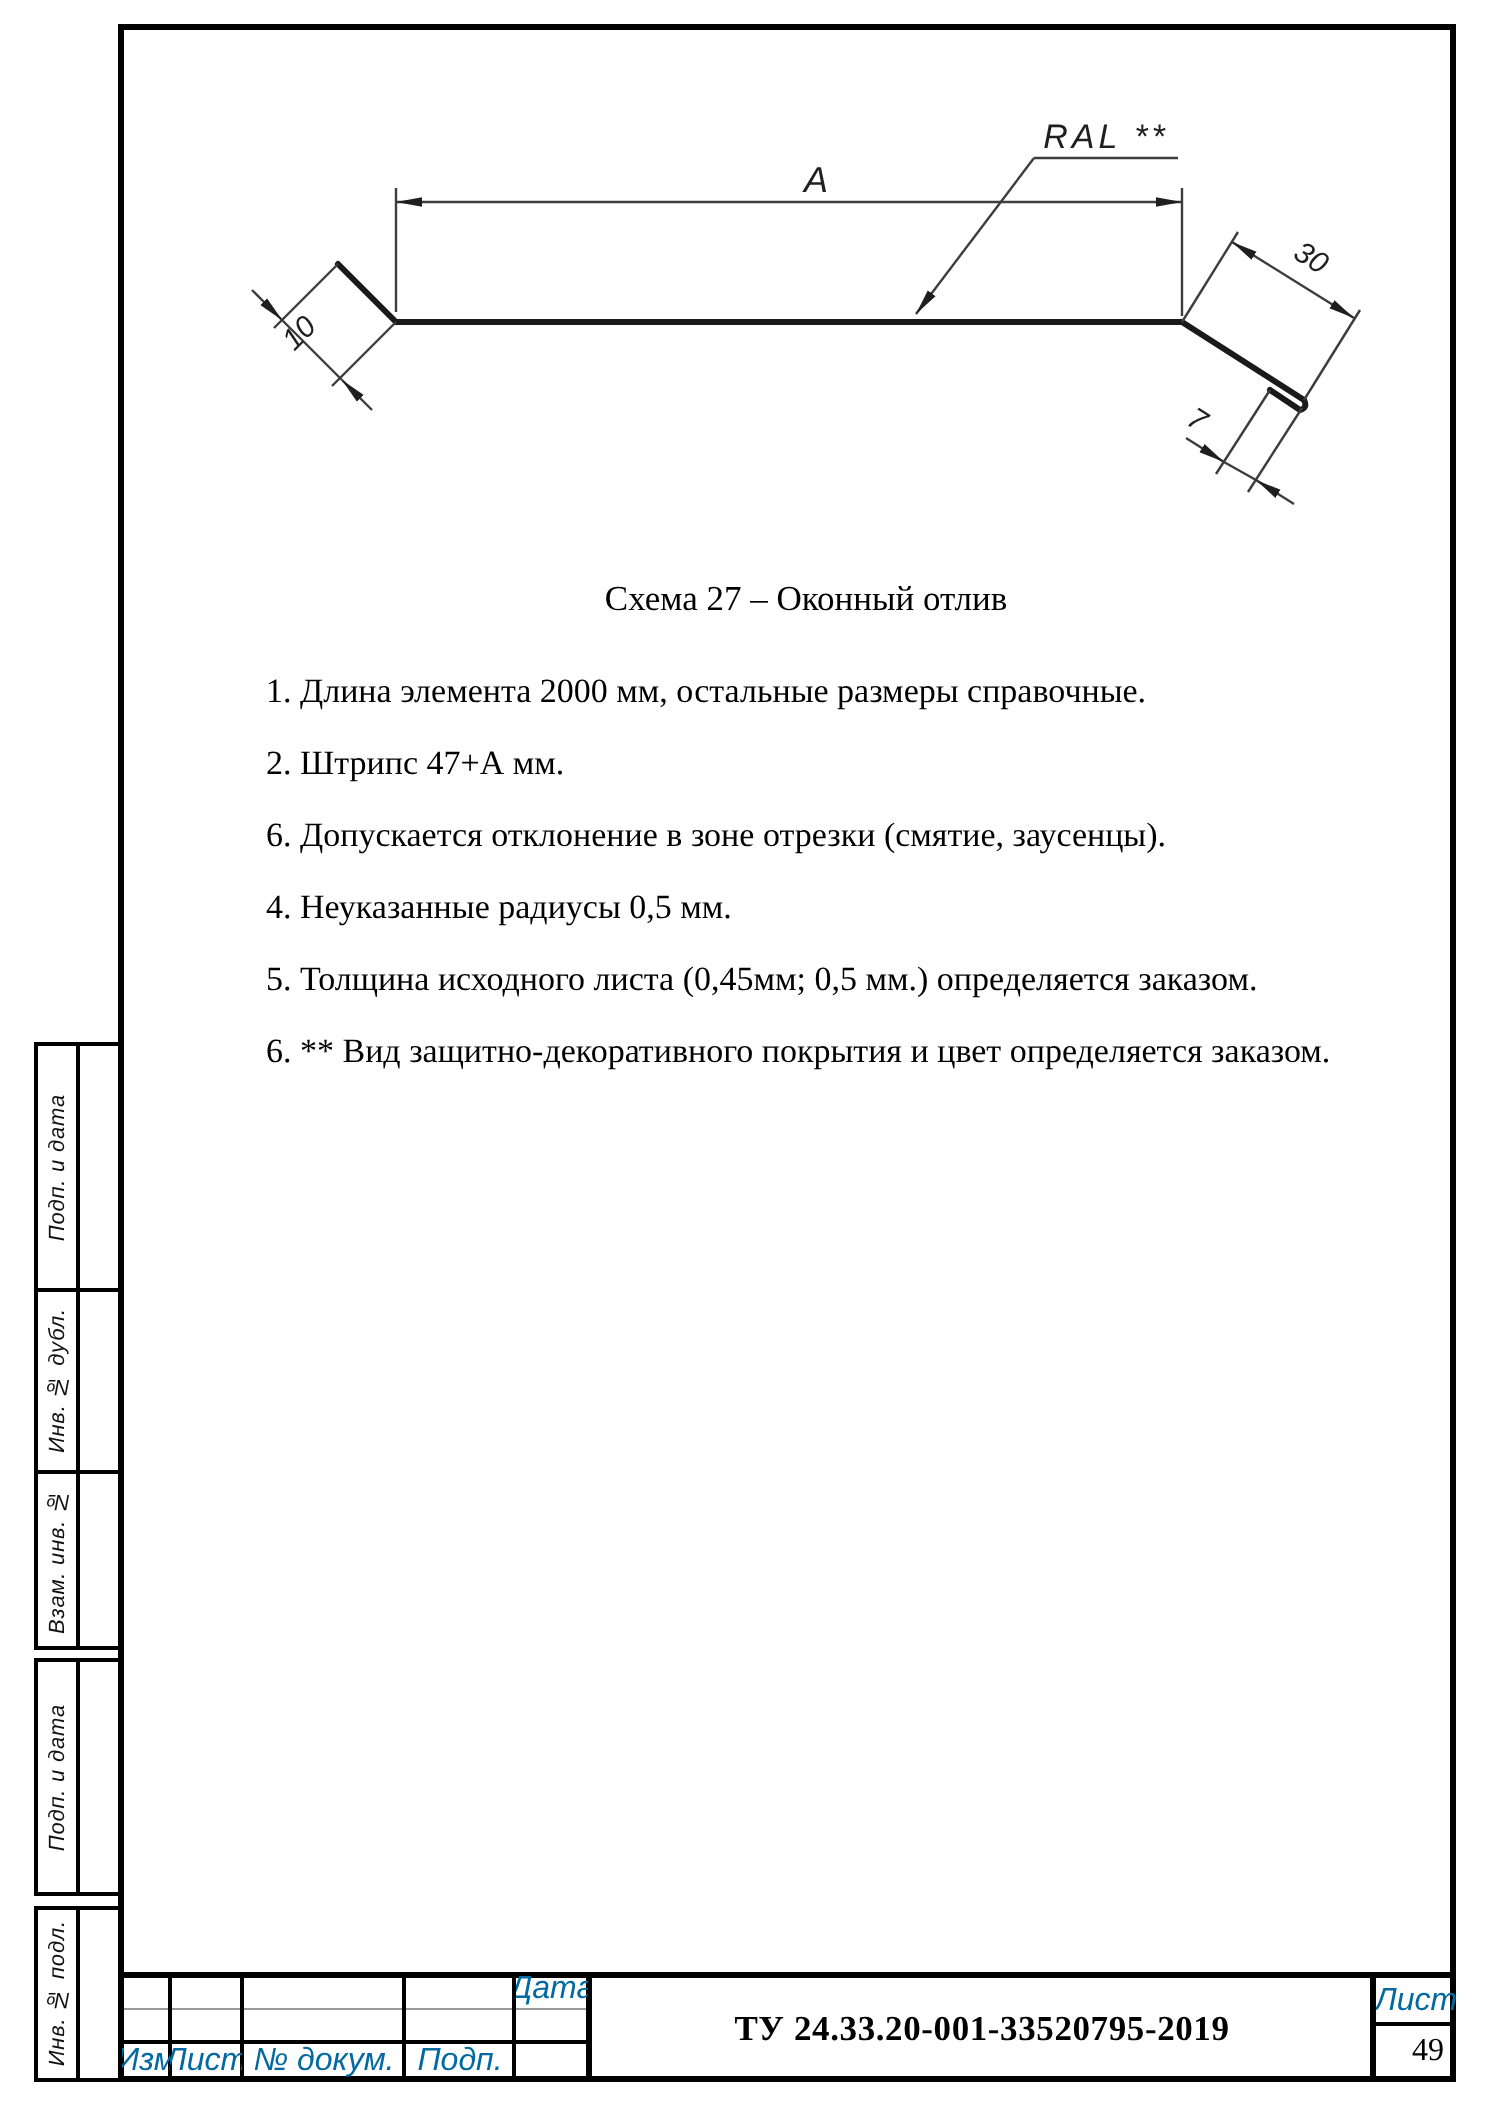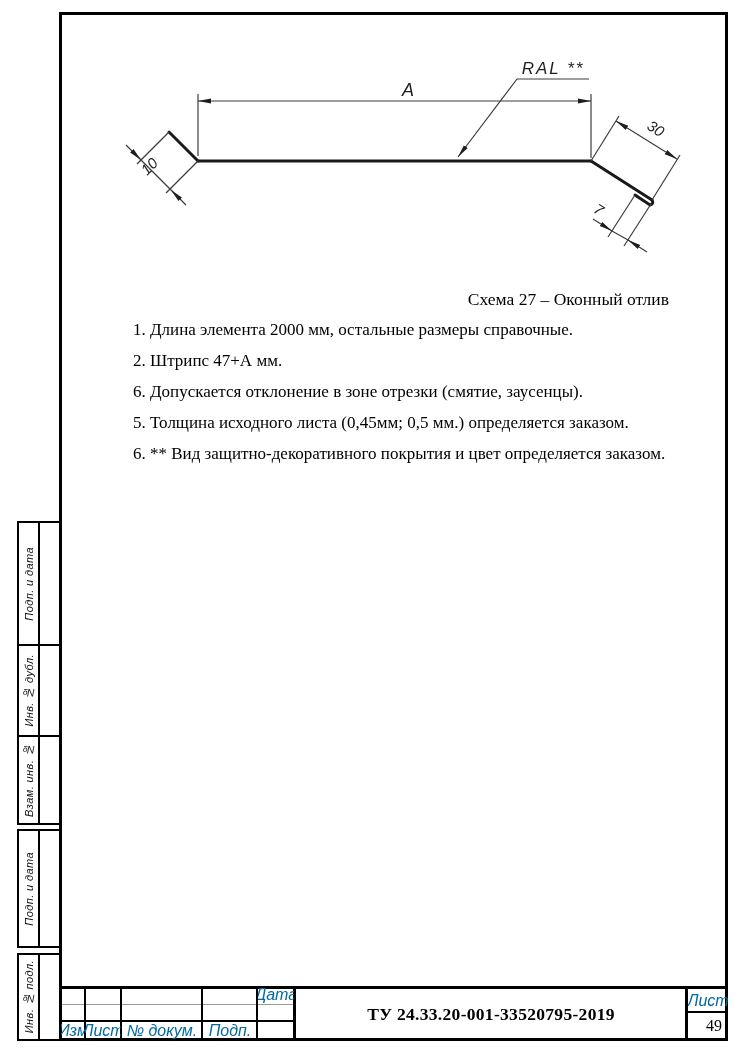--- a/index.html
+++ b/index.html
@@ -7,23 +7,23 @@
        font-family:"Liberation Serif", serif;color:#000;}
   .abs{position:absolute;box-sizing:border-box;}
   
   .frame{left:59px;top:12px;width:669px;height:1029px;border:3px solid #000;}
   
   .draw{left:100px;top:40px;width:600px;height:230px;}
   .thick{stroke:#1a1a1a;stroke-width:3;stroke-linecap:round;fill:none;}
   .thin{stroke:#3d3d3d;stroke-width:1.2;fill:none;}
   .dimtxt{font-family:"Liberation Sans",sans-serif;font-style:italic;fill:#1f1f1f;}
   
-  .caption{left:137px;top:288px;width:532px;text-align:right;font-size:17.5px;line-height:22px;}
+  .caption{left:137px;top:288px;width:532px;text-align:center;font-size:17.5px;line-height:22px;}
   .notes{left:133px;top:320px;width:580px;font-size:17px;}
-  .note{line-height:20px;margin:0 0 11px 0;white-space:nowrap;}
+  .note{line-height:20px;margin:16px 0 11px 0;white-space:nowrap;}
   
   .sb{left:17px;width:44px;border:2px solid #000;display:flex;flex-direction:column;}
   .sb-sec{display:flex;flex:none;}
   .sb-sec + .sb-sec{border-top:2px solid #000;}
   .sb-lab{width:19px;border-right:2px solid #000;display:flex;align-items:center;justify-content:center;}
   .sb-lab span{writing-mode:vertical-rl;transform:rotate(180deg);
       font-family:"Liberation Sans",sans-serif;font-style:italic;font-size:11px;
       letter-spacing:.4px;white-space:nowrap;color:#111;}
   .sb-empty{flex:1;}
   
@@ -93,20 +93,21 @@
     <text class="dimtxt" font-size="15" text-anchor="middle" transform="translate(596,214) rotate(32)">7</text>
   </g>
 </svg>
 
 <div class="abs caption">Схема 27 – Оконный отлив</div>
 
 <div class="abs notes">
   <p class="note">1. Длина элемента 2000 мм, остальные размеры справочные.</p>
   <p class="note">2. Штрипс 47+А мм.</p>
   <p class="note">6. Допускается отклонение в зоне отрезки (смятие, заусенцы).</p>
+  <p class="note">4. Неуказанные радиусы 0,5 мм.</p>
   <p class="note">5. Толщина исходного листа (0,45мм; 0,5 мм.) определяется заказом.</p>
   <p class="note">6. ** Вид защитно-декоративного покрытия и цвет определяется заказом.</p>
 </div>
 
 <div class="abs sb" style="top:521px;height:304px;">
   <div class="sb-sec" style="height:121px;">
     <div class="sb-lab">
         <span>Подп. и дата</span>
       </div>
     <div class="sb-empty"></div>

